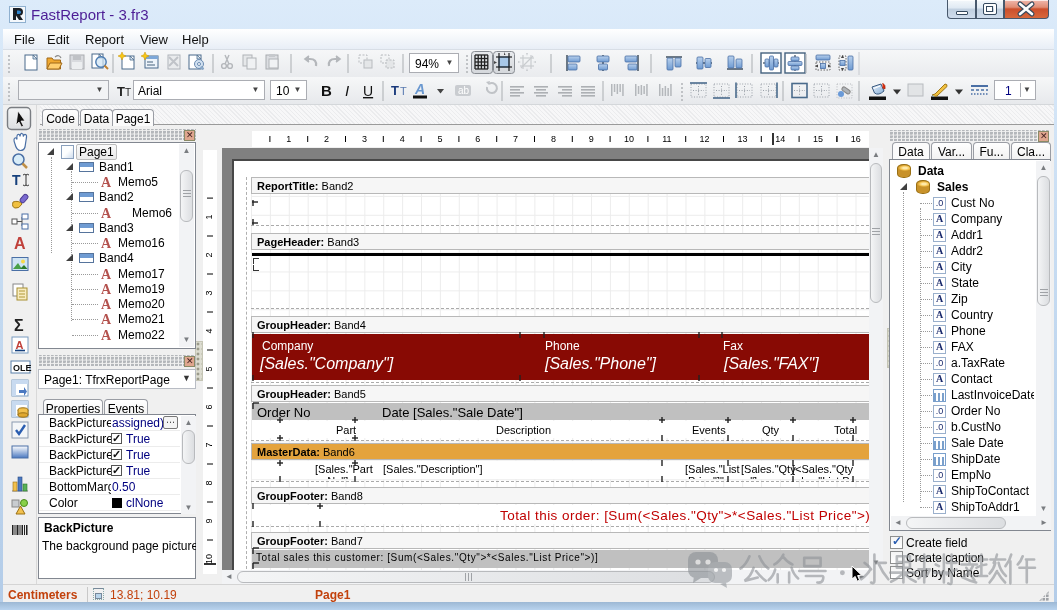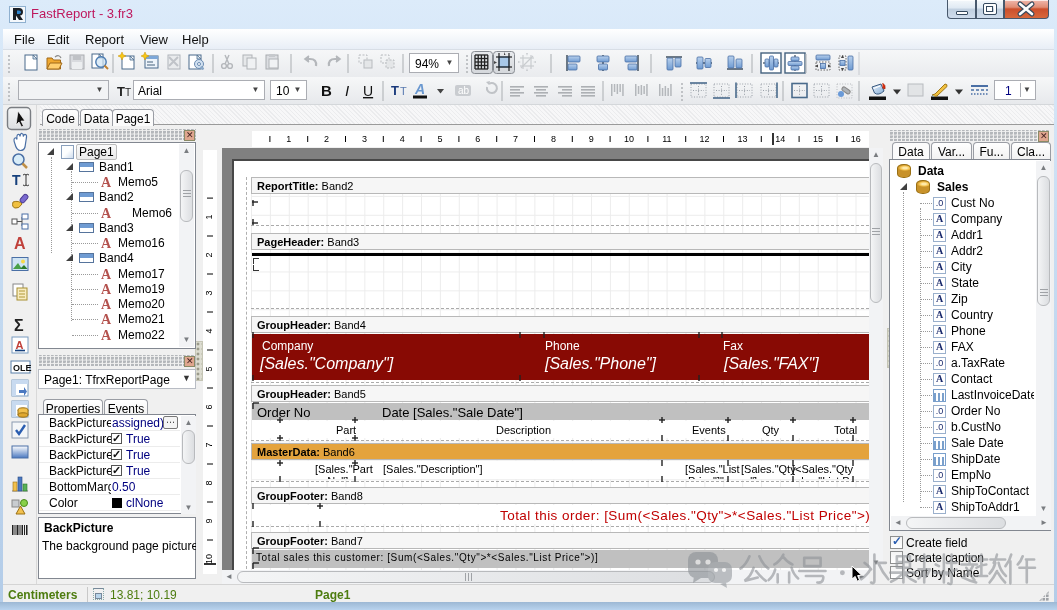--- a/index.html
+++ b/index.html
@@ -1,21 +1,21 @@
 <!DOCTYPE html>
 <html><head><meta charset="utf-8"><style>
 *{margin:0;padding:0;box-sizing:border-box;font-family:"Liberation Sans",sans-serif;}
 html,body{width:1057px;height:610px;overflow:hidden;}
 body{position:relative;background:#bcd4ec;}
 .abs{position:absolute;}
 
 #frame{left:0;top:0;width:1057px;height:610px;background:linear-gradient(180deg,#dcebfa 0%,#c7dcf2 40%,#b3cce8 100%);}
 #titlebar{left:0;top:0;width:1057px;height:29px;}
 #title-icon{left:9px;top:6px;width:17px;height:17px;background:linear-gradient(135deg,#eaf3fb,#bcd7ee);border:1px solid #8fb0cf;}
-#title-text{left:31px;top:6px;font-size:13px;color:#be185d;}
+#title-text{left:31px;top:6px;font-size:15px;color:#4c1d95;}
 
 .winbtn{top:0px;height:19px;border:1px solid #47586c;border-top:none;box-shadow:inset 0 1px 0 rgba(255,255,255,.7);}
 #btn-min{left:947px;width:29px;background:linear-gradient(180deg,#f4f8fb 0%,#dfe9f3 45%,#c0cfdf 50%,#cfdded 100%);border-radius:0 0 0 4px;}
 #btn-max{left:976px;width:28px;background:linear-gradient(180deg,#f4f8fb 0%,#dfe9f3 45%,#c0cfdf 50%,#cfdded 100%);}
 #btn-close{left:1004px;width:45px;background:linear-gradient(180deg,#f0b8ad 0%,#e08d75 40%,#cc4f2c 50%,#d8683b 100%);border-radius:0 0 4px 0;}
 
 #menubar{left:3px;top:29px;width:1051px;height:21px;background:linear-gradient(180deg,#ffffff,#e8eef6);border-bottom:1px solid #d8dee6;font-size:13px;color:#111;}
 #menubar span{position:absolute;top:3px;}
 
 #tb1{left:3px;top:50px;width:1051px;height:27px;background:linear-gradient(180deg,#f6f7f8,#e9ebee);}
@@ -74,21 +74,21 @@
 .icon-db{position:absolute;top:0px;width:14px;height:14px;background:radial-gradient(ellipse 7px 3px at 7px 3px,#ffe9a8 30%,#f2bf49 70%,#c8922a),linear-gradient(90deg,#c8922a,#ffd97a 30%,#f2bf49 70%,#a8761c);border-radius:45%/28%;border:1px solid #9a7015;}
 .icon-fbox{top:1px;width:13px;height:13px;background:#fff;border:1px solid #9ab0cc;text-align:center;}
 .icon-fbox b{font-size:10px;color:#1a2a6c;font-family:"Liberation Serif",serif;position:relative;top:-3px;}
 .icon-fbox i{font-size:9px;color:#1a2a6c;font-style:normal;position:relative;top:-3.5px;}
 .icon-fcal{top:1px;width:13px;height:13px;background:linear-gradient(#fff 0 3px,transparent 3px),repeating-linear-gradient(90deg,#7aa0cc 0 2px,#fff 2px 4px),repeating-linear-gradient(#7aa0cc 0 2px,#fff 2px 4px);border:1px solid #7aa0cc;}
 .hstub{width:12px;height:1px;border-top:1px dotted #9a9a9a;}
 .vcheck{width:13px;height:13px;border:1px solid #8e8f8f;background:linear-gradient(180deg,#f4f4f4,#fff);}
 .vcheck .ck{position:absolute;left:1px;top:-3px;font-size:12px;font-weight:bold;color:#2a5db0;}
 .vcheck .ck:before{content:"\2713";}
 .sel{border:1px solid #bcbcbc;border-radius:2px;background:linear-gradient(180deg,#fafafa,#eaeaea);padding:0 2px;}
-#statusbar{left:3px;top:584px;width:1051px;height:19px;background:#f0f0f0;border-top:1px solid #d4d4d4;font-size:12px;color:#4d7c0f;}
+#statusbar{left:3px;top:584px;width:1051px;height:19px;background:#f0f0f0;border-top:1px solid #d4d4d4;font-size:12px;color:#c2410c;}
 #botborder{left:0px;top:602px;width:1057px;height:8px;background:linear-gradient(180deg,#9db8d4,#b9d3ee);}
 </style></head>
 <body>
 <div class="abs" id="frame"></div>
 <div class="abs" id="titlebar">
   <div class="abs" id="title-icon"><svg width="15" height="15">
         <rect x="0" y="0" width="15" height="15" fill="#f4f8fc"></rect>
         <path d="M3 1 h6 q4 0 4 4 q0 3 -3 3.6 L13 13 h-4 L6 8.6 V13 H3 z" fill="#1a1f26"></path>
         <path d="M7 3.5 h2 q2 0 2 1.7 q0 1.8 -2 1.8 h-2 z" fill="#2e86d0"></path>
       </svg></div>

